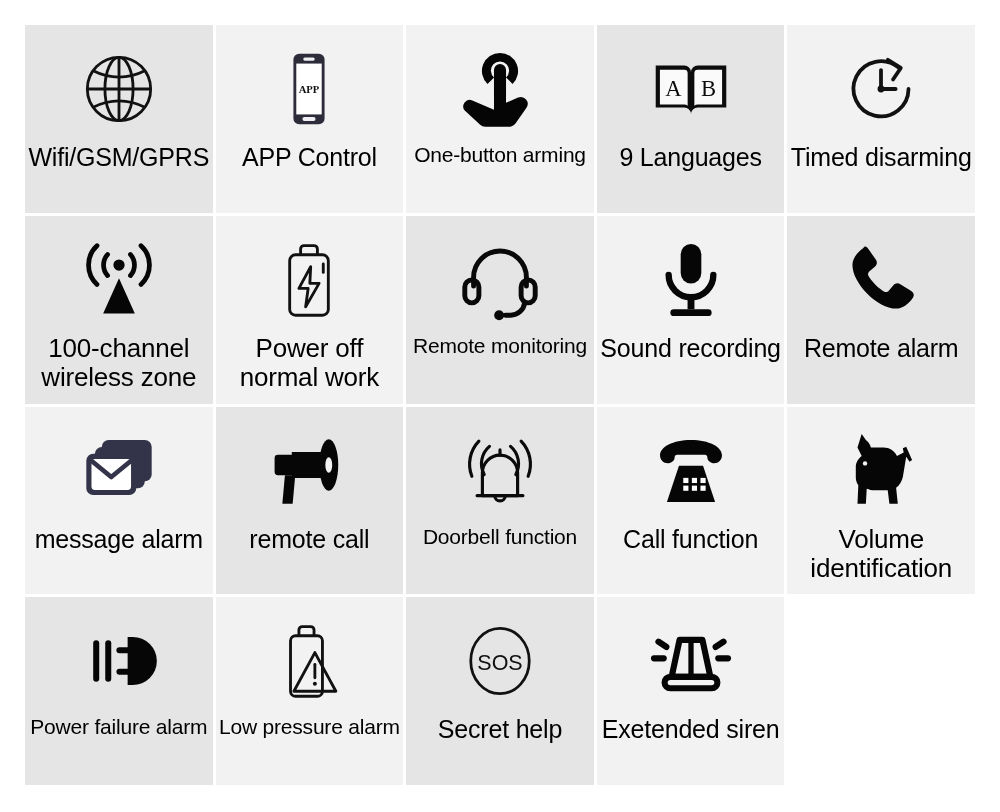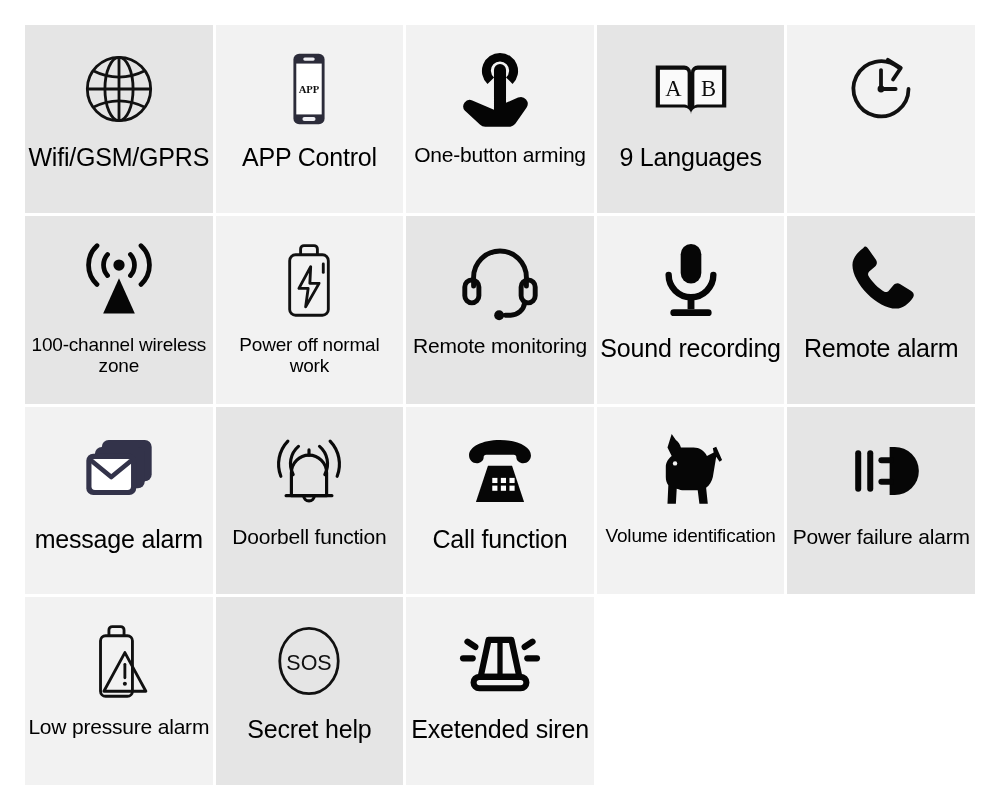--- a/index.html
+++ b/index.html
@@ -52,21 +52,21 @@
     margin-top: 4px;
     text-align: center;
     font-size: 25px;
     line-height: 1.12;
     color: #000000;
     letter-spacing: -0.2px;
     width: 102%;
     word-break: normal;
   }
   .cell-label.tight { font-size: 21px; }
-  .cell-label.tiny  { font-size: 19px; }
+  .cell-label.tiny  { font-size: 26px; }
 </style>
 </head>
 <body>
 
 <div id="feature-grid">
     <div class="cell shade-dark">
       <div class="icon-wrap">
         <svg width="88" height="88" viewBox="0 0 100 100">
           <g fill="none" stroke="#111" stroke-width="3.2">
             <circle cx="50" cy="50" r="36"></circle>
@@ -124,20 +124,21 @@
       <div class="icon-wrap">
         <svg width="86" height="86" viewBox="0 0 100 100">
           <g fill="none" stroke="#111" stroke-width="4.4" stroke-linecap="round">
             <path d="M82 50 A32 32 0 1 1 70.5 25.2"></path>
             <path d="M58 16 L73 25.5 L64 39" stroke-linejoin="round"></path>
             <path d="M50 28 v22 h17"></path>
           </g>
           <circle cx="50" cy="50" r="4" fill="#111"></circle>
         </svg>
       </div>
+      <div class="cell-label">Timed disarming</div>
     </div>
     <div class="cell shade-dark">
       <div class="icon-wrap">
         <svg width="88" height="88" viewBox="0 0 100 100">
           <g fill="#060606">
             <circle cx="50" cy="33" r="6.4"></circle>
             <path d="M50 48 L68 88 H32 z"></path>
           </g>
           <g fill="none" stroke="#060606" stroke-width="5.4" stroke-linecap="round">
             <path d="M37 21 a18 18 0 0 0 0 24"></path>
@@ -203,20 +204,34 @@
           <g>
             <rect x="30" y="14" width="58" height="48" rx="8" fill="#33334a"></rect>
             <rect x="22" y="22" width="58" height="48" rx="8" fill="#33334a"></rect>
             <rect x="12" y="30" width="58" height="48" rx="8" fill="#33334a"></rect>
             <rect x="18" y="36" width="46" height="36" rx="4" fill="#ffffff"></rect>
             <path d="M19 39 L41 57 L63 39" fill="none" stroke="#33334a" stroke-width="5.5" stroke-linejoin="round" stroke-linecap="round"></path>
           </g>
         </svg>
       </div>
       <div class="cell-label">message alarm</div>
+    </div>
+    <div class="cell shade-dark">
+      <div class="icon-wrap">
+        <svg width="86" height="86" viewBox="0 0 100 100">
+          <g fill="#060606">
+            <ellipse cx="73" cy="43" rx="11" ry="30"></ellipse>
+            <path d="M30 28 h43 v30 H30 z"></path>
+            <path d="M14 31 h18 v24 H14 a4 4 0 0 1 -4-4 V35 a4 4 0 0 1 4-4z"></path>
+            <path d="M22 55 h12 l-3 33 h-12 z"></path>
+          </g>
+          <ellipse cx="73" cy="43" rx="4" ry="9" fill="#f2f2f2"></ellipse>
+        </svg>
+      </div>
+      <div class="cell-label">remote call</div>
     </div>
     <div class="cell shade-dark">
       <div class="icon-wrap">
         <svg width="88" height="88" viewBox="0 0 100 100">
           <g fill="none" stroke="#0a0a0a" stroke-width="3.6" stroke-linecap="round">
             <path d="M30 78 V52 a20 20 0 0 1 40 0 v26 z" stroke-linejoin="round"></path>
             <line x1="24" y1="78" x2="76" y2="78"></line>
             <path d="M44 78 a6 6 0 0 0 12 0"></path>
             <path d="M50 32 v-6"></path>
             <path d="M38 22 a26 26 0 0 0 -6 32"></path>

